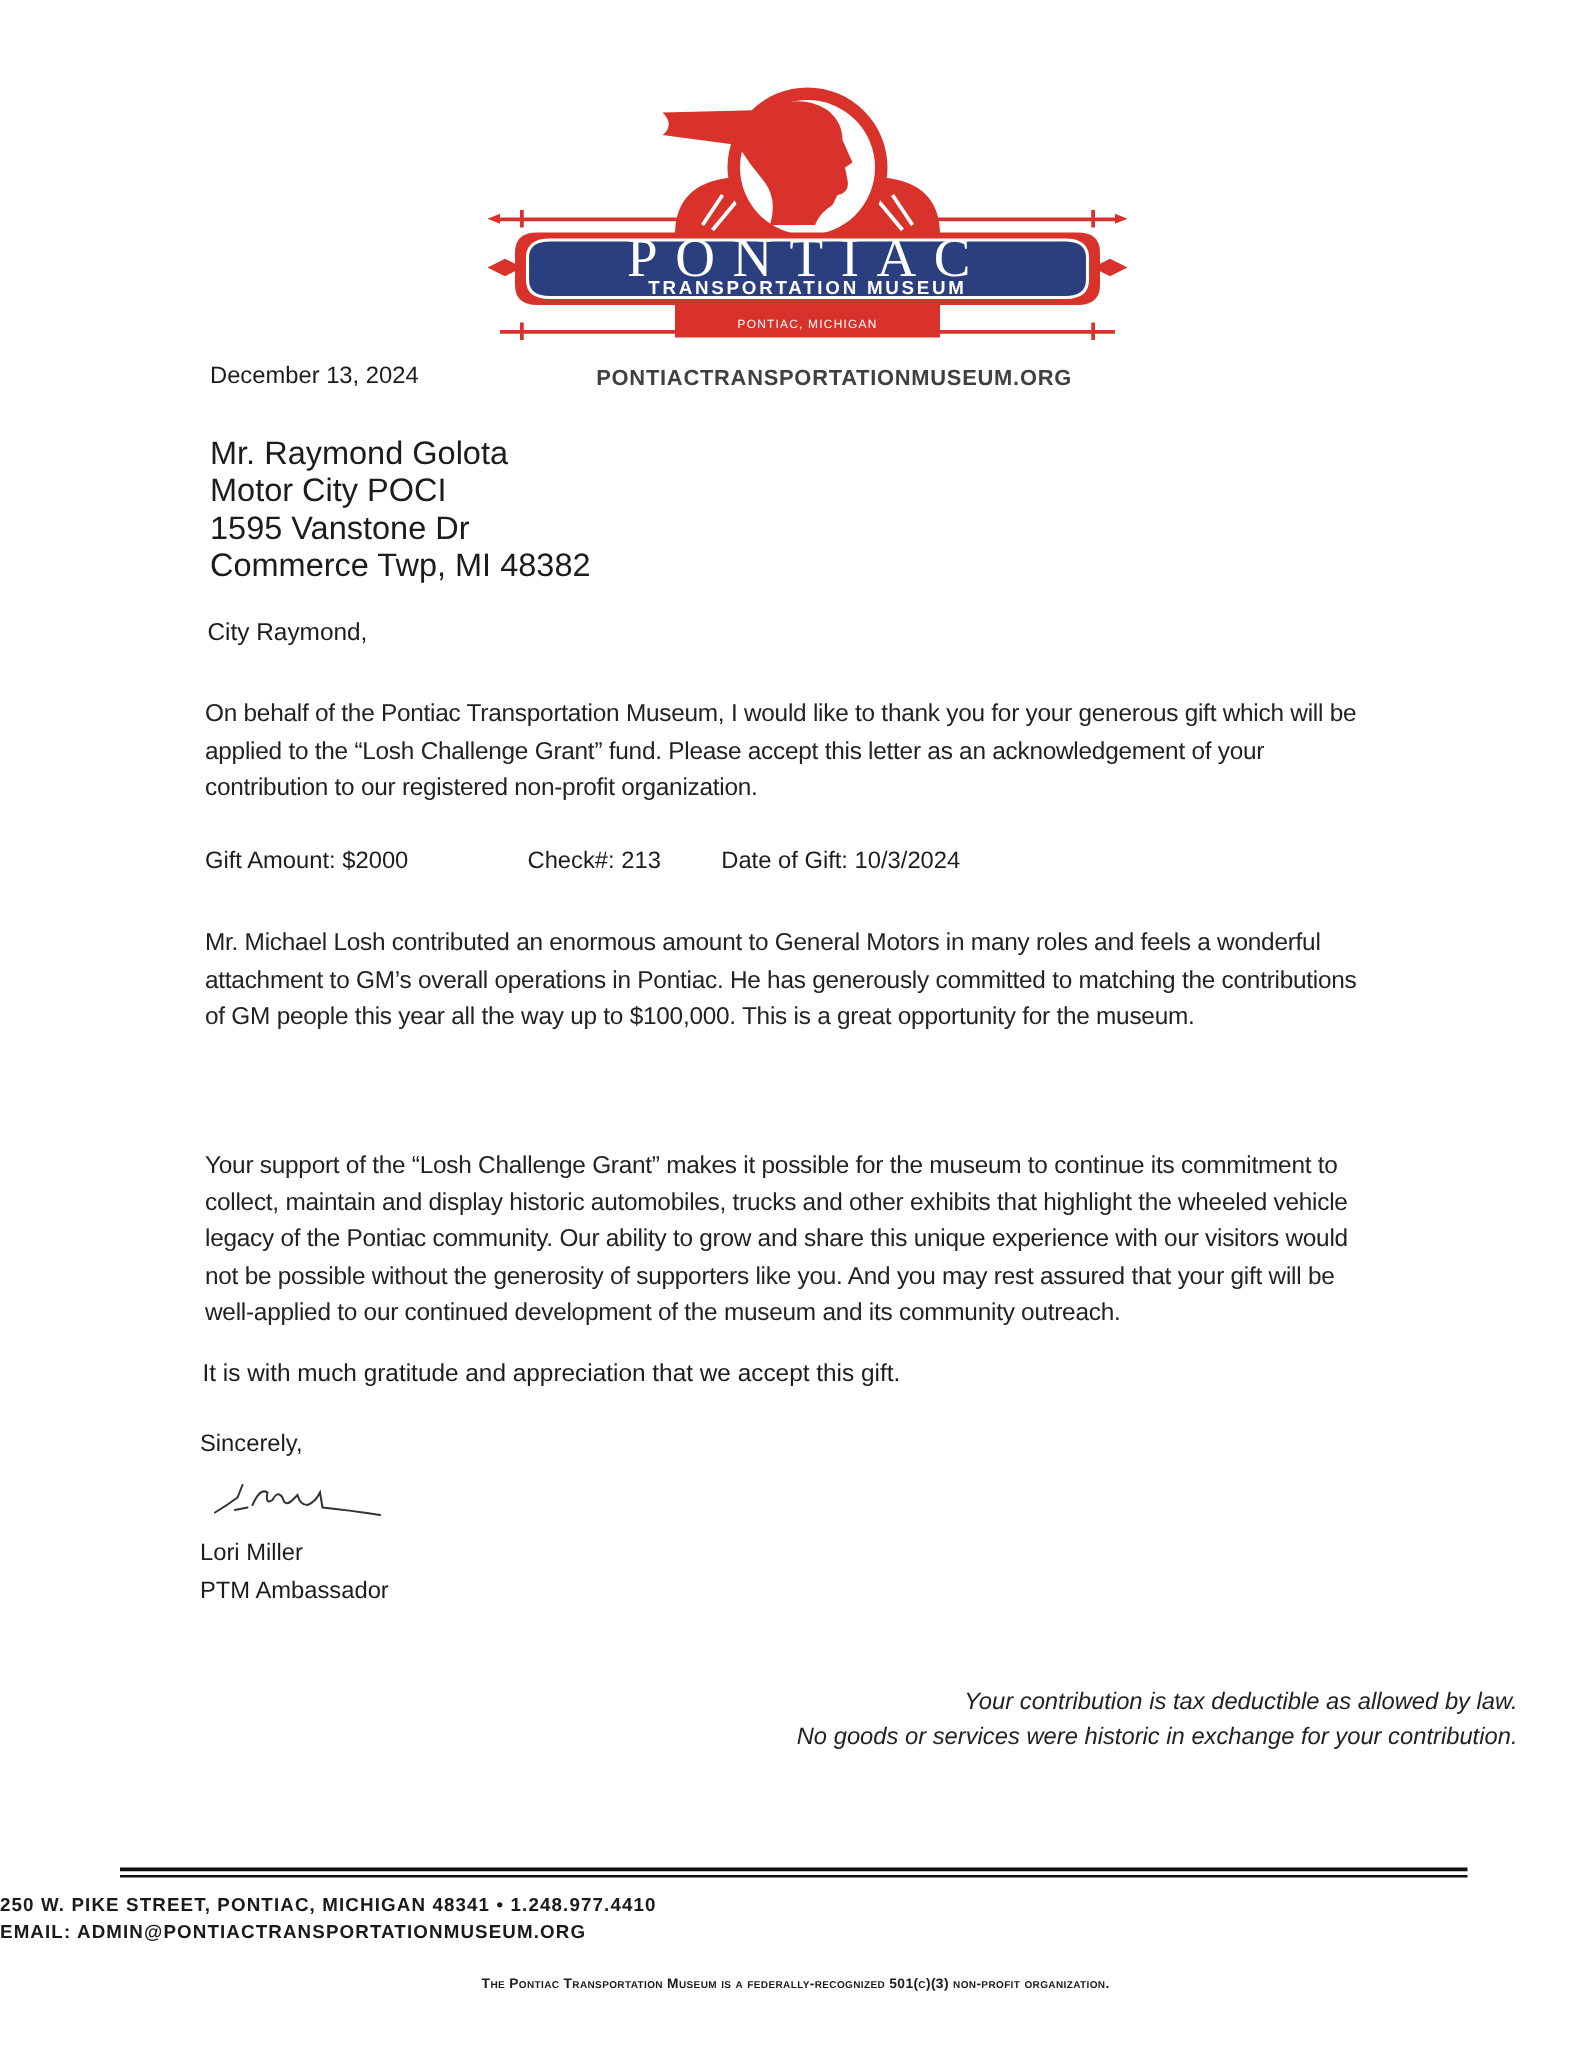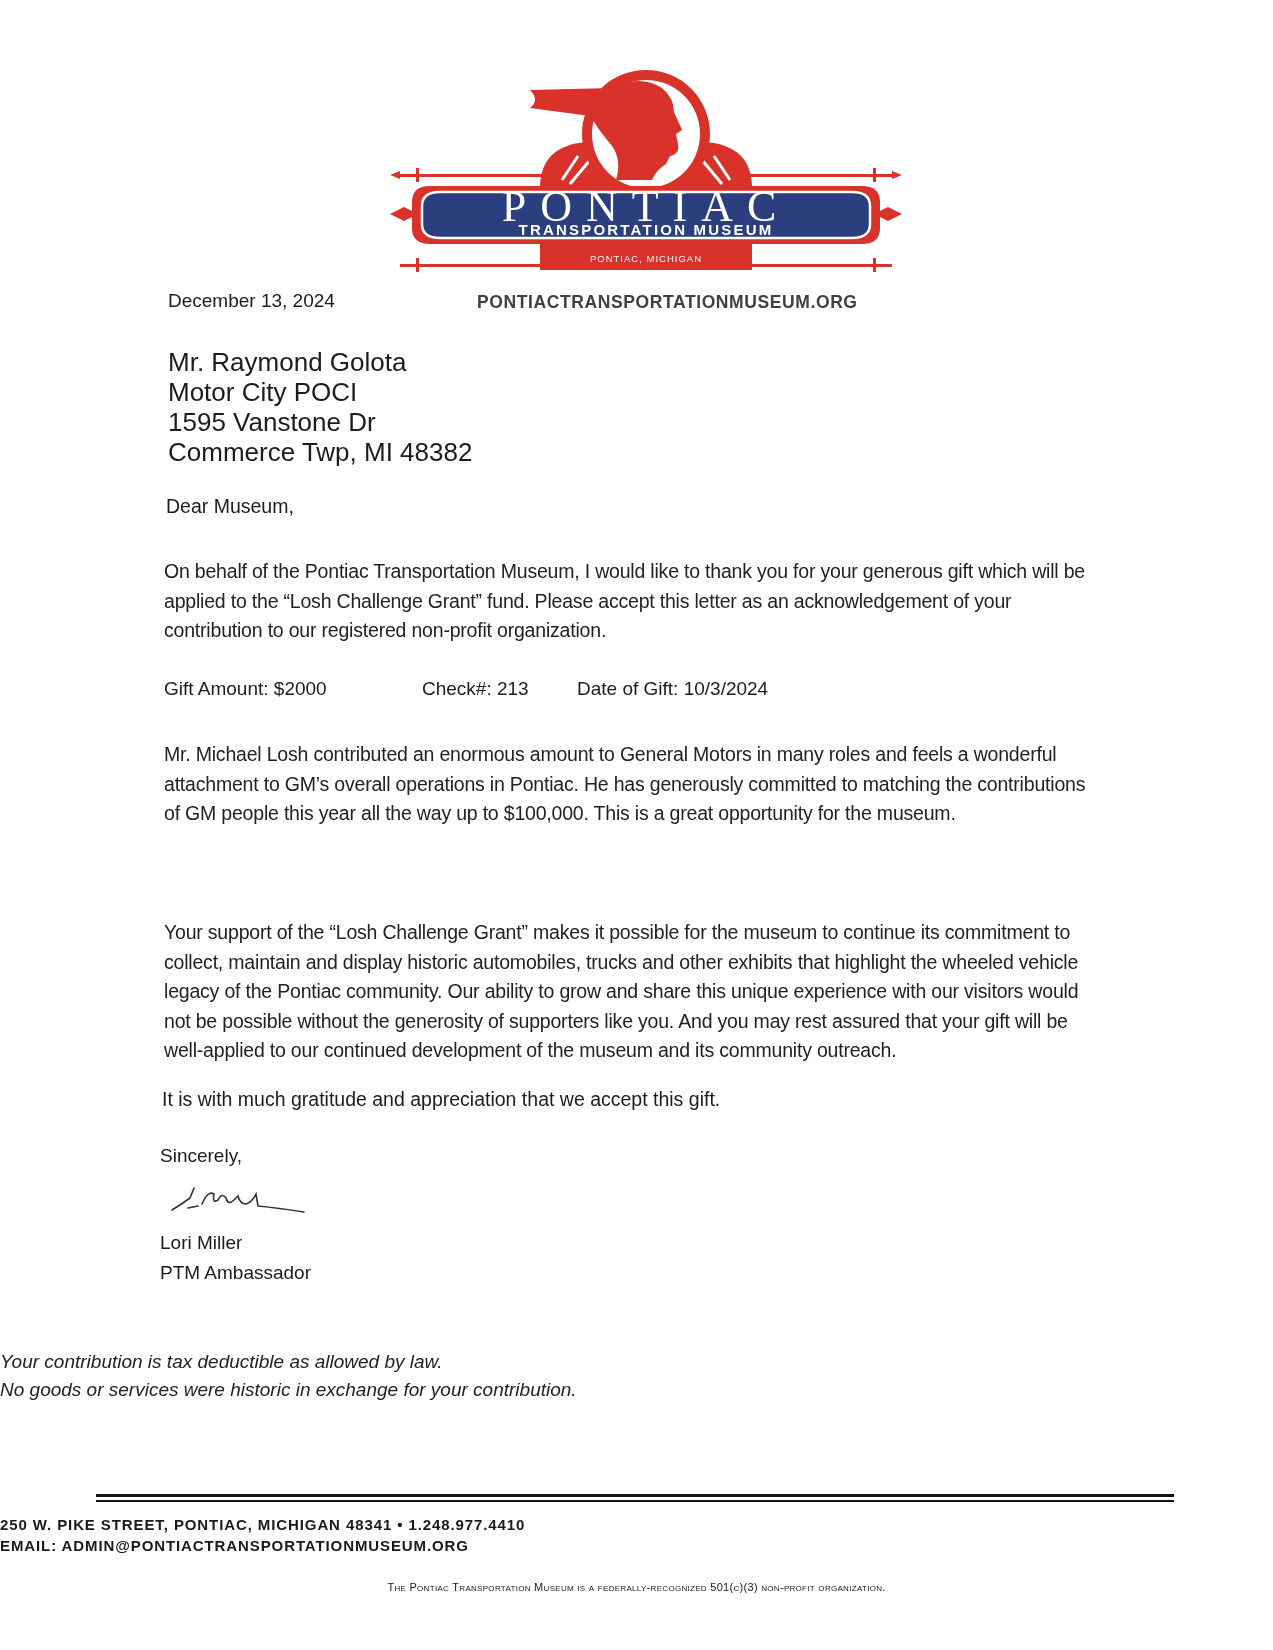--- a/index.html
+++ b/index.html
@@ -19,25 +19,25 @@
   .gift-row { left: 164px; top: 678px; font-size: 19px; }
   .gift-row span { display: inline-block; }
   .gift-amount { width: 258px; }
   .gift-check { width: 155px; }
   .p2 { top: 740px; }
   .p3 { top: 887px; margin-top: 31px; }
   .closing { left: 162px; top: 1088px; font-size: 19.5px; }
   .sincerely { left: 160px; top: 1145px; font-size: 19px; }
   .signature { left: 168px; top: 1182px; width: 140px; height: 36px; }
   .signer { left: 160px; top: 1228px; font-size: 19px; line-height: 30px; }
-  .tax-note { left: 0; width: 1214px; text-align: left; top: 1348px; font-size: 19px; line-height: 28px; font-style: italic; color: #222; }
+  .tax-note { left: 0; width: 1214px; text-align: right; top: 1348px; font-size: 19px; line-height: 28px; font-style: italic; color: #222; }
   .rule1 { left: 96px; top: 1494px; width: 1078px; height: 3px; background: #111; }
   .rule2 { left: 96px; top: 1500px; width: 1078px; height: 2px; background: #111; }
   .footer-addr { left: 0; width: 1273px; top: 1514px; font-size: 15px; font-weight: bold; letter-spacing: 0.9px; line-height: 21px; color: #1a1a1a; }
-  .footer-note { left: 0; width: 1273px; text-align: center; top: 1581px; font-size: 11px; font-weight: normal; letter-spacing: 0.3px; font-variant: small-caps; color: #1a1a1a; }
+  .footer-note { left: 0; width: 1273px; text-align: center; top: 1581px; font-size: 11px; font-weight: bold; letter-spacing: 0.3px; font-variant: small-caps; color: #1a1a1a; }
 </style>
 </head>
 <body>
 
 <div class="abs logo">
   <svg width="512" height="212" viewBox="0 0 512 212">
 
     <g fill="#d8322b">
       <rect x="10" y="106" width="150" height="3"></rect>
       <rect x="350" y="106" width="152" height="3"></rect>
@@ -79,21 +79,21 @@
 <div class="abs date">December 13, 2024</div>
 <div class="abs website">PONTIACTRANSPORTATIONMUSEUM.ORG</div>
 
 <div class="abs address">
   <div>Mr. Raymond Golota</div>
   <div>Motor City POCI</div>
   <div>1595 Vanstone Dr</div>
   <div>Commerce Twp, MI 48382</div>
 </div>
 
-<div class="abs salutation">Dear Museum,</div>
+<div class="abs salutation">City Raymond,</div>
 
 <div class="abs para body-text p1">On behalf of the Pontiac Transportation Museum, I would like to thank you for your generous gift which will be applied to the “Losh Challenge Grant” fund. Please accept this letter as an acknowledgement of your contribution to our registered non-profit organization.</div>
 
 <div class="abs gift-row">
   <span class="gift-amount">Gift Amount: $2000</span><span class="gift-check">Check#: 213</span><span>Date of Gift: 10/3/2024</span>
 </div>
 
 <div class="abs para body-text p2">Mr. Michael Losh contributed an enormous amount to General Motors in many roles and feels a wonderful attachment to GM’s overall operations in Pontiac. He has generously committed to matching the contributions of GM people this year all the way up to $100,000. This is a great opportunity for the museum.</div>
 <div class="abs para body-text p3">Your support of the “Losh Challenge Grant” makes it possible for the museum to continue its commitment to collect, maintain and display historic automobiles, trucks and other exhibits that highlight the wheeled vehicle legacy of the Pontiac community. Our ability to grow and share this unique experience with our visitors would not be possible without the generosity of supporters like you. And you may rest assured that your gift will be well-applied to our continued development of the museum and its community outreach.</div>
 

